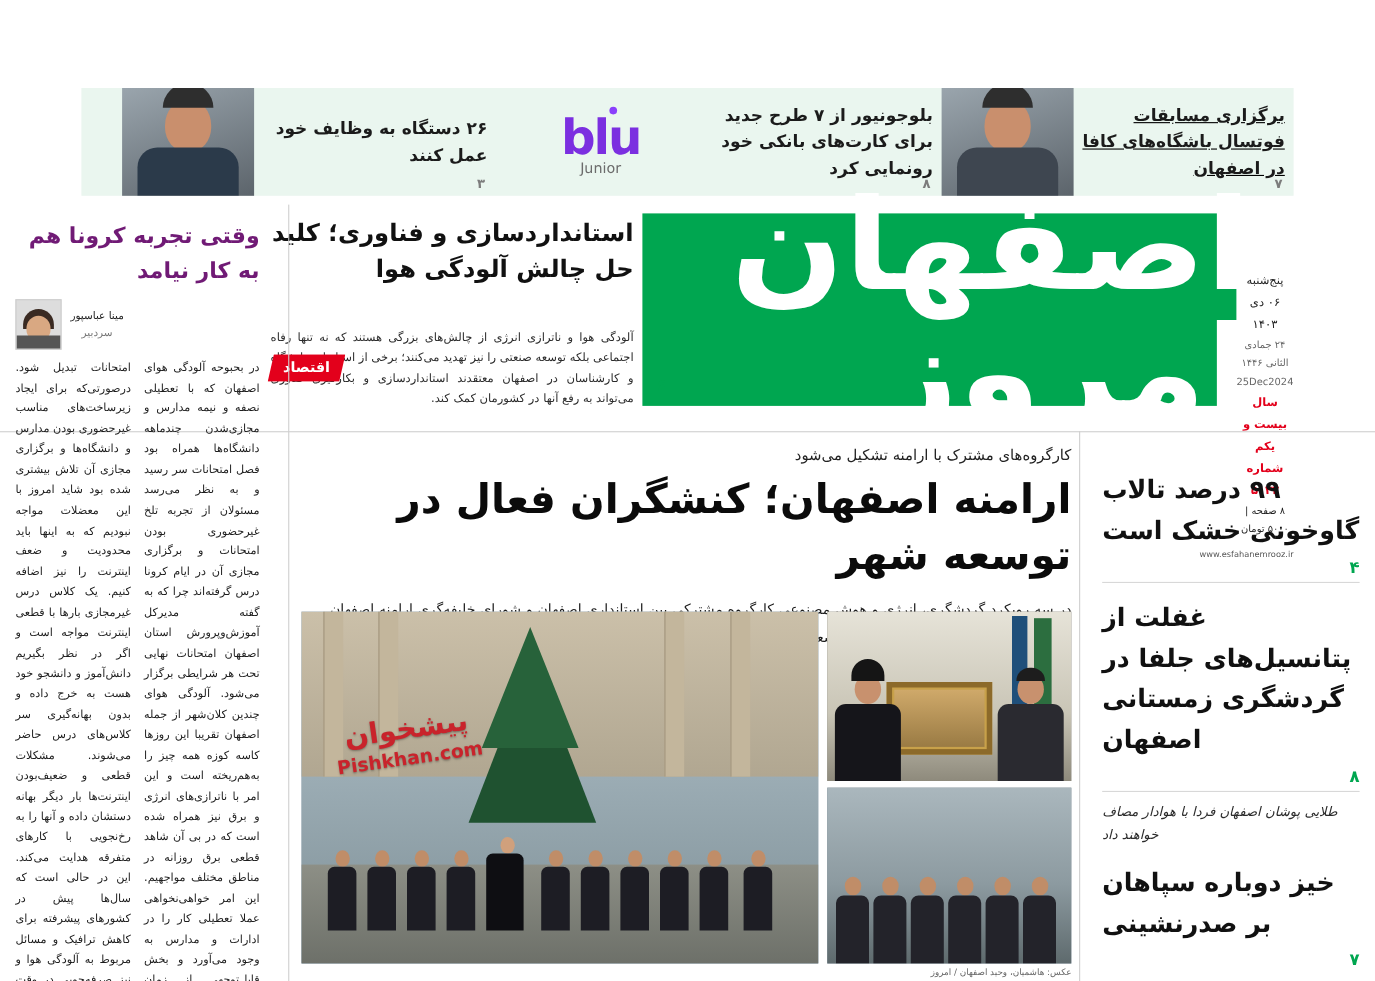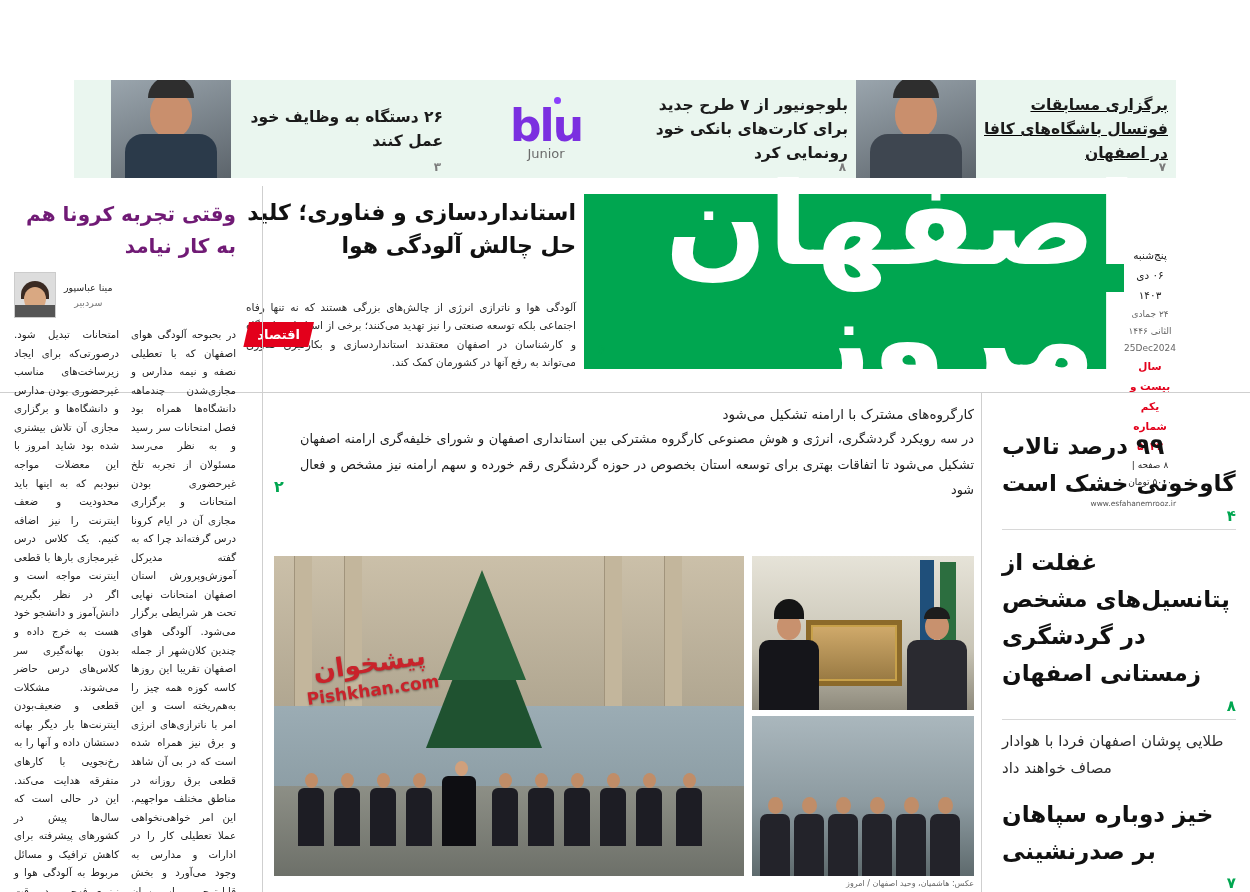--- a/index.html
+++ b/index.html
@@ -158,21 +158,21 @@
   .sidebar {
     position: absolute; right: 0px; top: 414px; width: 262px;
     padding: 0 14px;
     text-align: left;
   }
   .side-item { position: relative; padding-bottom: 26px; }
   .side-item h4 {
     margin: 14px 0 0 0; font-size: 23px; font-weight: bold; color: #111; line-height: 1.62;
   }
   .side-item p {
-    margin: 8px 0 0 0; font-size: 15px; color: #2b2b2b; line-height: 1.8;
+    margin: 8px 0 0 0; font-size: 12px; color: #2b2b2b; line-height: 1.8; font-style: italic;
   }
   .side-num {
     position: absolute; right: 0; bottom: 4px;
     color: #00a650; font-size: 15px; font-weight: bold;
   }
   .side-sep { height: 1px; background: #d8d8d8; margin: 0 0 0 0; }
 
   
   .main-story {
     position: absolute; right: 276px; top: 398px; width: 700px;
@@ -351,34 +351,35 @@
 
   <div class="sidebar">
 
     <div class="side-item">
       <h4>۹۹ درصد تالاب گاوخونی خشک است</h4>
       <div class="side-num">۴</div>
     </div>
     <div class="side-sep"></div>
 
     <div class="side-item">
-      <h4>غفلت از پتانسیل‌های مشخص در گردشگری زمستانی اصفهان</h4>
+      <h4>غفلت از پتانسیل‌های جلفا در گردشگری زمستانی اصفهان</h4>
       <div class="side-num">۸</div>
     </div>
     <div class="side-sep"></div>
 
     <div class="side-item">
       <p>طلایی پوشان اصفهان فردا با هوادار مصاف خواهند داد</p>
       <h4>خیز دوباره سپاهان بر صدرنشینی</h4>
       <div class="side-num">۷</div>
     </div>
   </div>
 
   <div class="main-story">
     <div class="kicker">کارگروه‌های مشترک با ارامنه تشکیل می‌شود</div>
+    <h1 class="main-title">ارامنه اصفهان؛ کنشگران فعال در توسعه شهر</h1>
     <div class="main-lead">
       <span>در سه رویکرد گردشگری، انرژی و هوش مصنوعی کارگروه مشترکی بین استانداری اصفهان و شورای خلیفه‌گری ارامنه اصفهان تشکیل می‌شود تا اتفاقات بهتری برای توسعه استان بخصوص در حوزه گردشگری رقم خورده و سهم ارامنه نیز مشخص و فعال شود</span>
       <span class="main-num">۲</span>
     </div>
   </div>
 
   <div class="photo-a">
     <div class="pa-wall"></div>
     <div class="pa-flag"></div>
     <div class="pa-flag2"></div>

